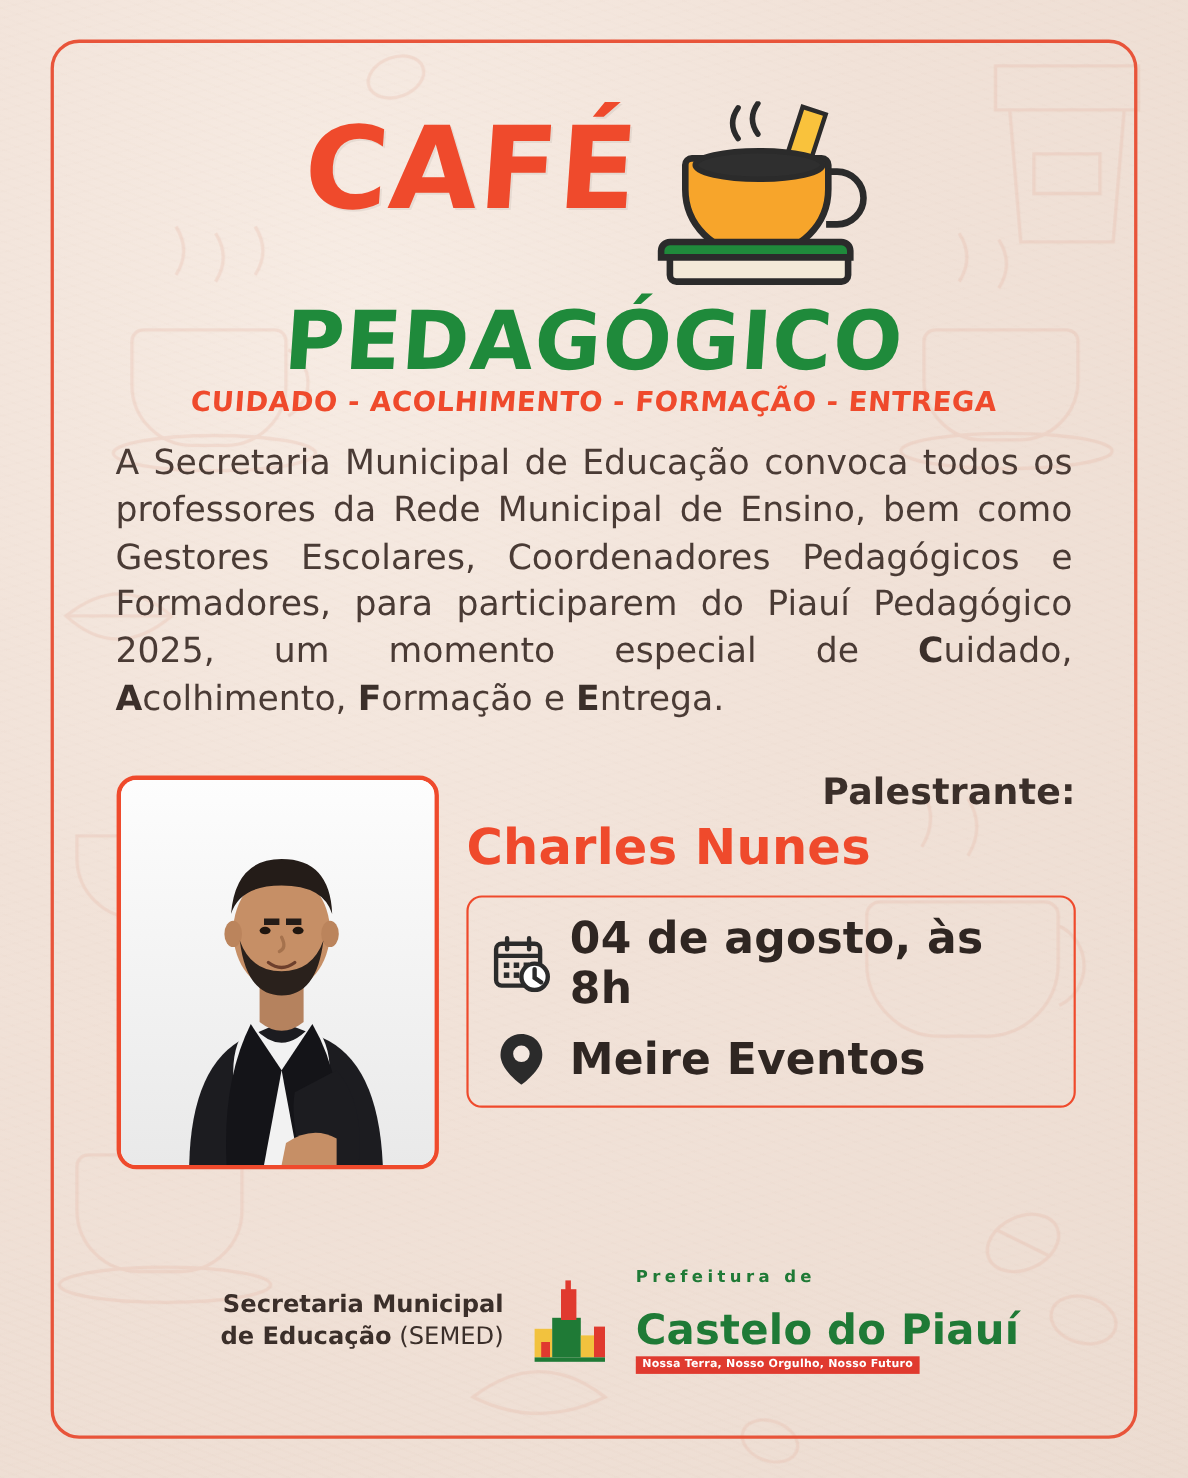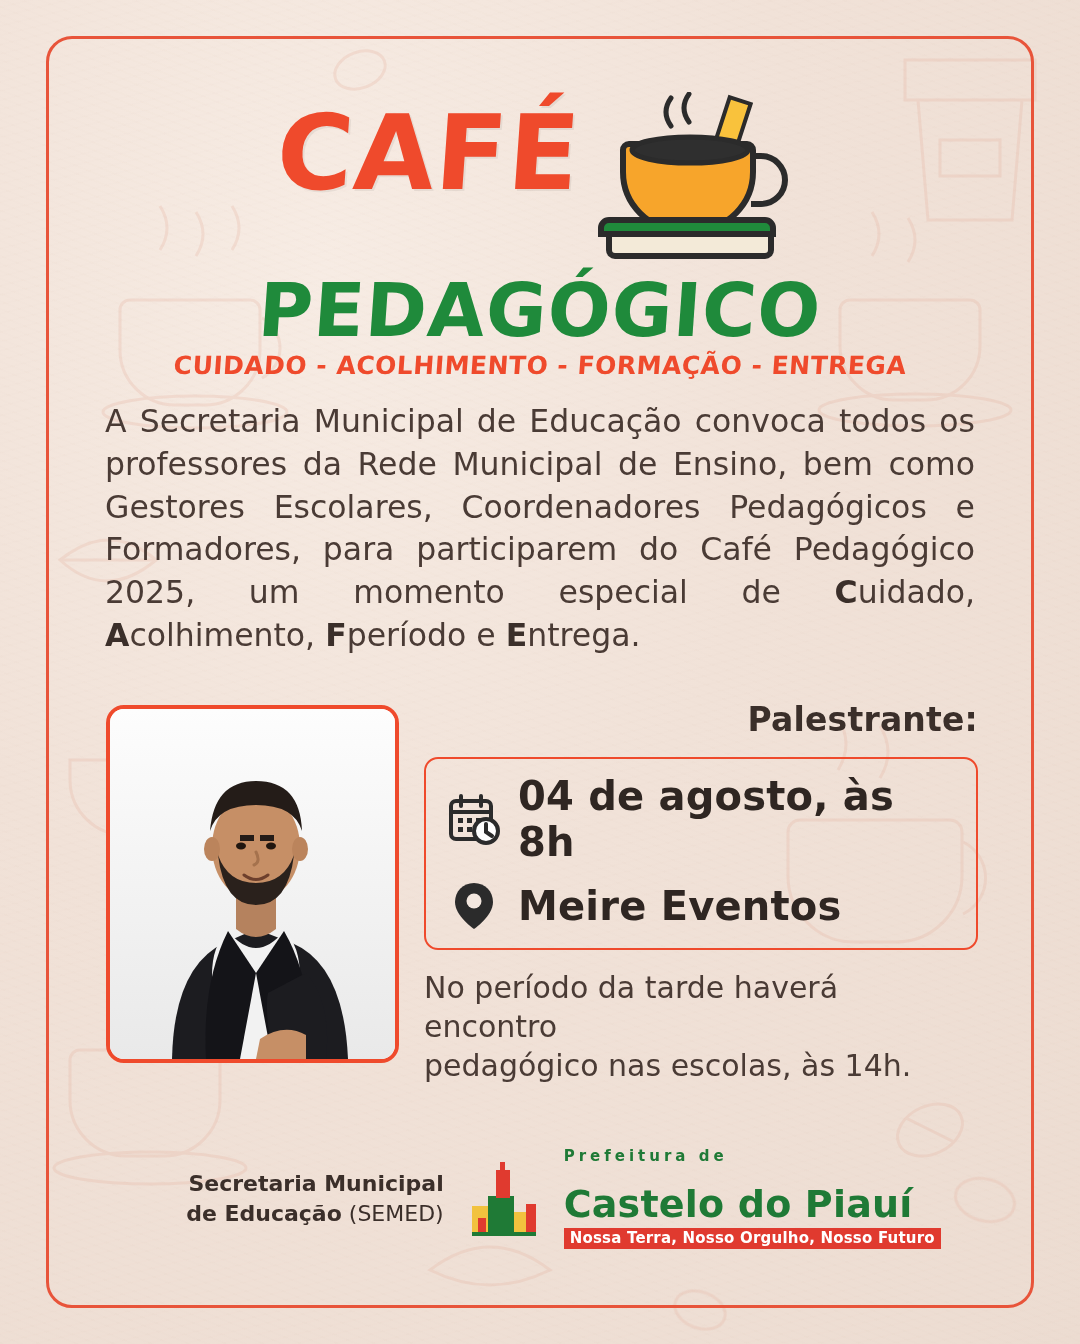--- a/index.html
+++ b/index.html
@@ -225,21 +225,21 @@
     font-weight: bold;
     color: #1f7a36;
     margin-top: 21px;
     letter-spacing: .2px;
   }
   .pref-slogan {
     margin-top: 5px;
     background: #e03a2f;
     color: #ffffff;
     font-family: "DejaVu Sans", sans-serif;
-    font-size: 15px;
+    font-size: 10px;
     font-weight: bold;
     padding: 3px 6px;
     letter-spacing: .2px;
     display: inline-block;
   }
 </style>
 </head>
 <body>
 
 <div class="bg-base"></div>
@@ -315,21 +315,21 @@
           <path d="M22 136 h150 a6 6 0 0 1 6 6 v16 a6 6 0 0 1 -6 6 h-150 a6 6 0 0 1 -6 -6 v-16 a6 6 0 0 1 6 -6z" fill="#f3ead8" stroke="#2b2b2b" stroke-width="6"></path>
           <path d="M16 128 h156 a8 8 0 0 1 8 8 v6 h-172 v-6 a8 8 0 0 1 8 -8z" fill="#1f8a3b" stroke="#2b2b2b" stroke-width="6"></path>
         </svg>
       </div>
     </div>
     <div class="logo-ped">PEDAGÓGICO</div>
     <div class="logo-sub">CUIDADO - ACOLHIMENTO - FORMAÇÃO - ENTREGA</div>
   </div>
 
   <div class="lead">
-    <span>A Secretaria Municipal de Educação convoca todos os professores da Rede Municipal de Ensino, bem como Gestores Escolares, Coordenadores Pedagógicos e Formadores, para participarem do Café Pedagógico 2025, um momento especial de </span><b>C</b><span>uidado, </span><b>A</b><span>colhimento, </span><b>F</b><span>período e </span><b>E</b><span>ntrega.</span>
+    <span>A Secretaria Municipal de Educação convoca todos os professores da Rede Municipal de Ensino, bem como Gestores Escolares, Coordenadores Pedagógicos e Formadores, para participarem do Piauí Pedagógico 2025, um momento especial de </span><b>C</b><span>uidado, </span><b>A</b><span>colhimento, </span><b>F</b><span>ormação e </span><b>E</b><span>ntrega.</span>
   </div>
 
   <div class="photo">
     <svg viewBox="0 0 285 350" xmlns="http://www.w3.org/2000/svg">
       <defs>
         <linearGradient id="bgph" x1="0" y1="0" x2="0" y2="1">
           <stop offset="0%" stop-color="#fdfdfd"></stop>
           <stop offset="100%" stop-color="#e9e9e9"></stop>
         </linearGradient>
       </defs>
@@ -360,20 +360,21 @@
       <path d="M146 143 q5 10 -2 13" fill="none" stroke="#a5724d" stroke-width="3" stroke-linecap="round"></path>
       <path d="M134 166 q12 9 24 0" fill="none" stroke="#6d3f2c" stroke-width="3" stroke-linecap="round"></path>
 
       <path d="M196 264 q26 30 20 86 l-52 0 q-10 -46 -6 -66z" fill="#1c1c20"></path>
       <path d="M150 330 q24 -16 46 -4 l0 24 h-50z" fill="#c68f66"></path>
     </svg>
   </div>
 
   <div class="speaker-block">
     <div class="speaker-label">Palestrante:</div>
+    <div class="speaker-name">Charles Nunes</div>
 
     <div class="info-box">
       <div class="info-row">
         <span class="info-icon">
           <svg viewBox="0 0 52 52" xmlns="http://www.w3.org/2000/svg">
             <rect x="3" y="8" width="40" height="38" rx="5" fill="none" stroke="#2b2b2b" stroke-width="4"></rect>
             <path d="M3 19 h40" stroke="#2b2b2b" stroke-width="4"></path>
             <path d="M13 3 v10 M33 3 v10" stroke="#2b2b2b" stroke-width="4" stroke-linecap="round"></path>
             <g fill="#2b2b2b">
               <rect x="10" y="25" width="5" height="5"></rect>
@@ -392,24 +393,20 @@
         <span class="info-icon">
           <svg viewBox="0 0 52 52" xmlns="http://www.w3.org/2000/svg">
             <path d="M26 3 C15 3 7 11.5 7 22 c0 14 19 27 19 27 s19 -13 19 -27 C45 11.5 37 3 26 3 z" fill="#2b2b2b"></path>
             <circle cx="26" cy="21" r="7.5" fill="#f3e7df"></circle>
           </svg>
         </span>
         <span class="info-text">Meire Eventos</span>
       </div>
     </div>
 
-    <div class="note">
-      <span>No período da tarde haverá encontro</span><br>
-      <span>pedagógico nas escolas, às 14h.</span>
-    </div>
   </div>
 
   <div class="footer">
     <div class="semed">
       <div class="l1">Secretaria Municipal</div>
       <div class="l2">
         <b>de Educação</b><span> (SEMED)</span>
       </div>
     </div>
 

